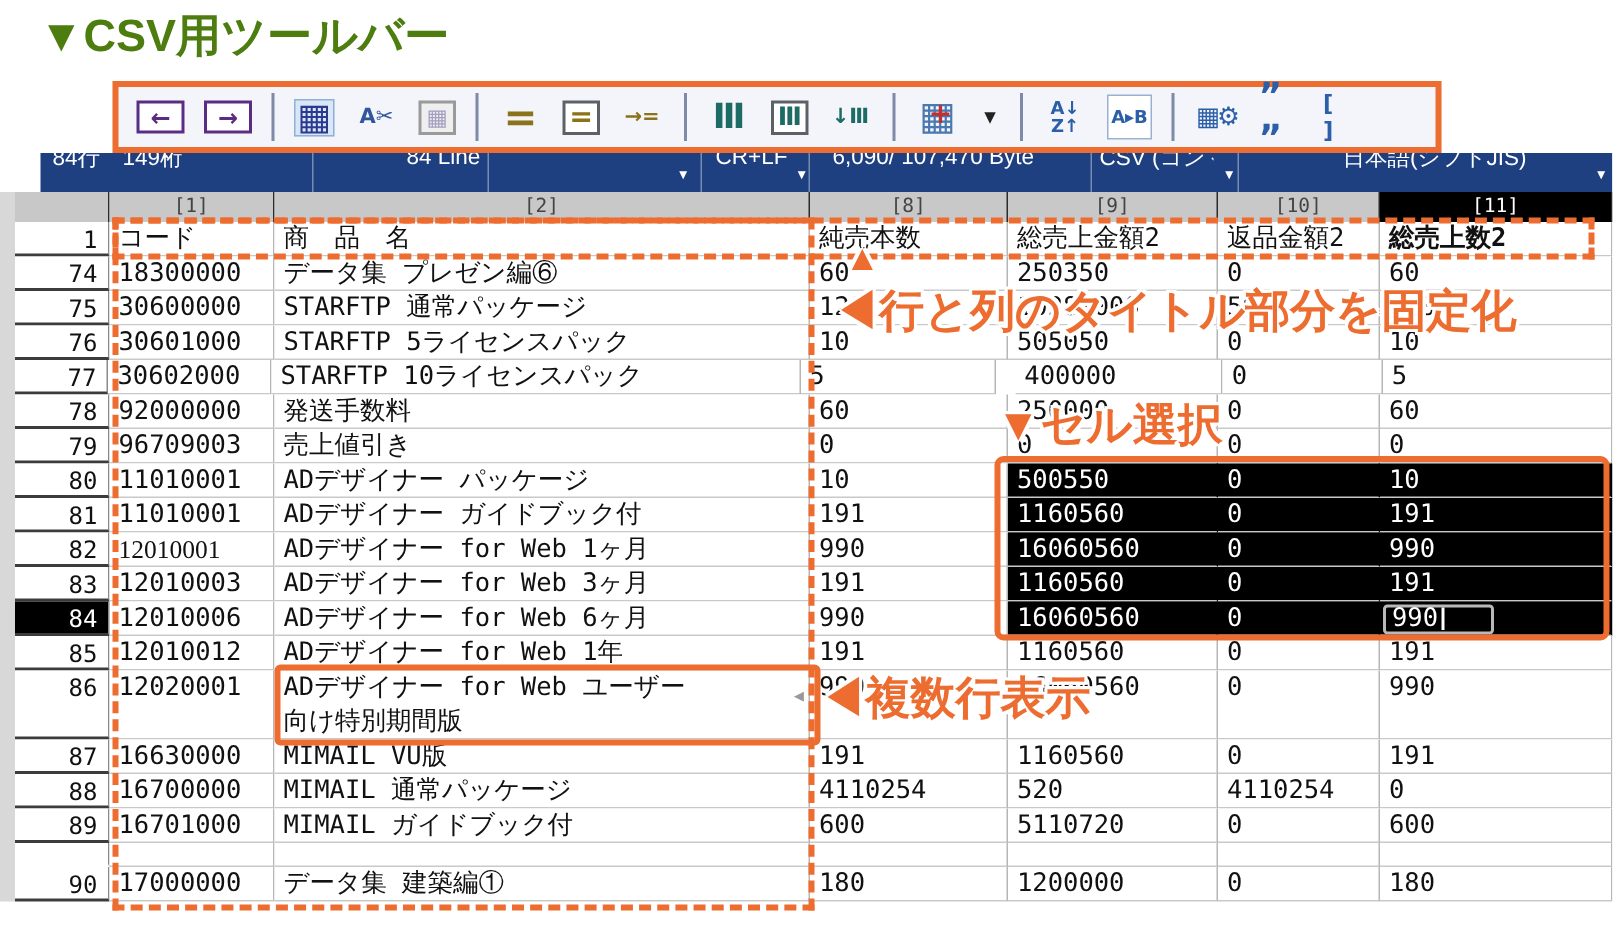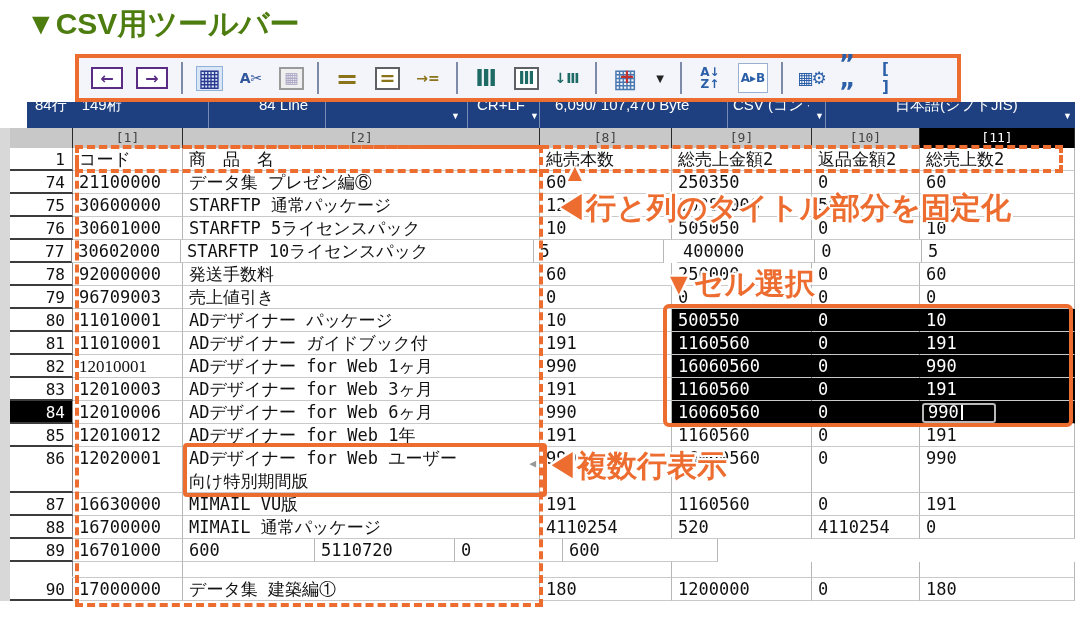--- a/index.html
+++ b/index.html
@@ -84,21 +84,21 @@
 <div class="canvas">
   <div class="page-title">▼CSV用ツールバー</div>
   <div id="statusbar">
       <span class="sb-div" style="left: 181px;"></span>
       <span class="sb-div" style="left: 298px;"></span>
       <span class="sb-div" style="left: 440px;"></span>
       <span class="sb-div" style="left: 512px;"></span>
       <span class="sb-div" style="left: 700px;"></span>
       <span class="sb-div" style="left: 798px;"></span>
       <span class="seg" style="left: 8px;">84行　149桁</span>
-      <span class="seg" style="left: 232px;">84 Line</span>
+      <span class="seg" style="left: 244px;">84 Line</span>
       <span class="seg sb-caret" style="left: 424px;">▼</span>
       <span class="seg" style="left: 450px;">CR+LF</span>
       <span class="seg sb-caret" style="left: 503px;">▼</span>
       <span class="seg" style="left: 528px;">6,090/ 107,470 Byte</span>
       <span class="seg" style="left: 706px; width: 76px; overflow: hidden;">CSV (コンマ区切り)</span>
       <span class="seg sb-caret" style="left: 788px;">▼</span>
       <span class="seg" style="left: 868px;">日本語(シフトJIS)</span>
       <span class="seg sb-caret" style="left: 1036px;">▼</span>
     </div>
   <div id="toolbar">
@@ -139,25 +139,25 @@
         <span class="hdr-cell" style="width: 108px;">[10]</span>
         <span class="hdr-cell hdr-sel" style="width: 155px;">[11]</span>
       </div>
       <div class="grow">
         <span class="cell gutter">1</span>
         <span class="cell code" style="width: 110px;">コード</span>
         <span class="cell name" style="width: 357px;">商　品　名</span>
         <span class="cell c8" style="width: 132px;">純売本数</span>
         <span class="cell c9" style="width: 140px;">総売上金額2</span>
         <span class="cell c10" style="width: 108px;">返品金額2</span>
-        <span class="cell c11" style="width: 155px;">総売上数2</span>
+        <span class="cell c11" style="width: 155px; font-weight: bold;">総売上数2</span>
       </div>
       <div class="grow">
         <span class="cell gutter">74</span>
-        <span class="cell code" style="width: 110px;">21100000</span>
+        <span class="cell code" style="width: 110px;">18300000</span>
         <span class="cell name" style="width: 357px;">データ集 プレゼン編⑥</span>
         <span class="cell c8" style="width: 132px;">60</span>
         <span class="cell c9" style="width: 140px;">250350</span>
         <span class="cell c10" style="width: 108px;">0</span>
         <span class="cell c11" style="width: 155px;">60</span>
       </div>
       <div class="grow">
         <span class="cell gutter">75</span>
         <span class="cell code" style="width: 110px;">30600000</span>
         <span class="cell name" style="width: 357px;">STARFTP 通常パッケージ</span>
@@ -285,20 +285,21 @@
         <span class="cell code" style="width: 110px;">16700000</span>
         <span class="cell name" style="width: 357px;">MIMAIL 通常パッケージ</span>
         <span class="cell c8" style="width: 132px;">4110254</span>
         <span class="cell c9" style="width: 140px;">520</span>
         <span class="cell c10" style="width: 108px;">4110254</span>
         <span class="cell c11" style="width: 155px;">0</span>
       </div>
       <div class="grow">
         <span class="cell gutter">89</span>
         <span class="cell code" style="width: 110px;">16701000</span>
+        <span class="cell name" style="width: 357px;">MIMAIL ガイドブック付</span>
         <span class="cell c8" style="width: 132px;">600</span>
         <span class="cell c9" style="width: 140px;">5110720</span>
         <span class="cell c10" style="width: 108px;">0</span>
         <span class="cell c11" style="width: 155px;">600</span>
       </div>
       <div class="grow spacer">
         <span class="cell gutter"></span>
         <span class="cell code" style="width: 110px;"></span>
         <span class="cell name" style="width: 357px;"></span>
         <span class="cell c8" style="width: 132px;"></span>

